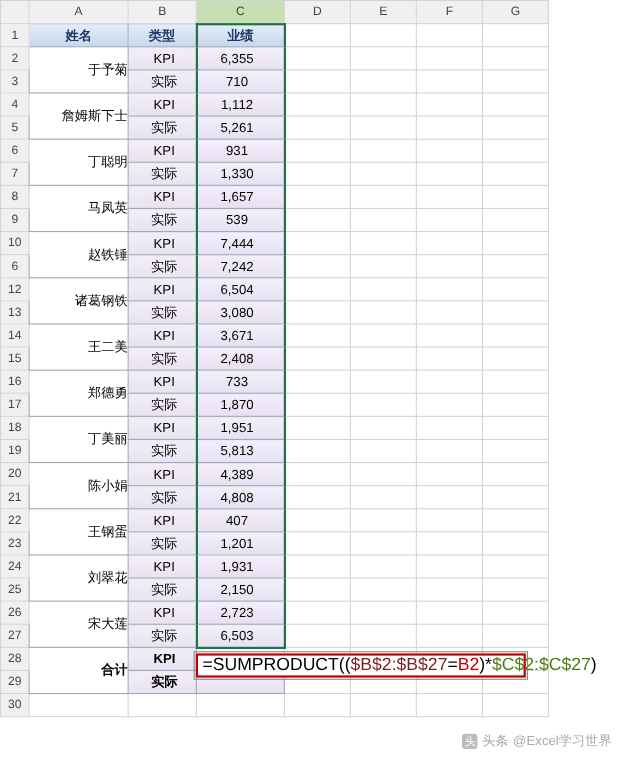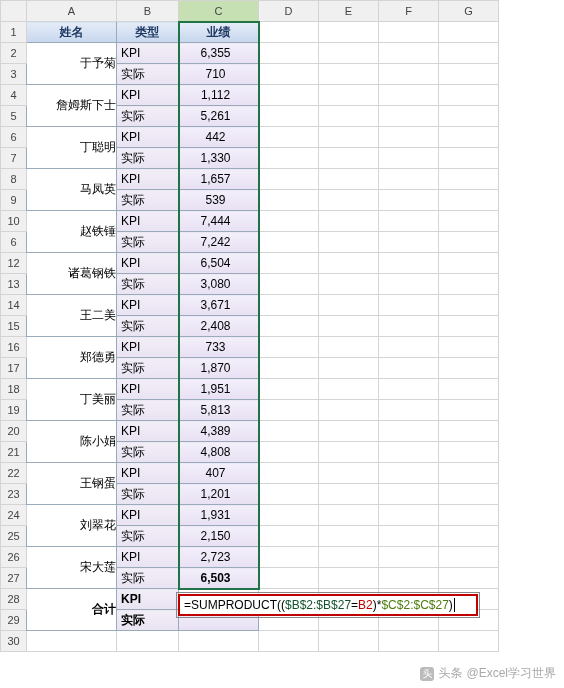--- a/index.html
+++ b/index.html
@@ -49,56 +49,57 @@
   
   .dcell-a {
     background: #fff;
     text-align: right;
     border: 1px solid #9ab !important;
   }
   .dcell-b {
     background: linear-gradient(#f2eef7, #e9e3f2);
     border: 1px solid #9ab !important;
     padding-left: 4px !important;
+    text-align: center;
   }
   .dcell-c {
     background: linear-gradient(#f3effa, #e7e0f3);
     border: 1px solid #9ab !important;
     text-align: center;
     padding-right: 6px !important;
   }
   .bold { font-weight: bold; }
   .sel-C {
     
     background: #c6e0b4 !important;
   }
   
   .sel-left { border-left: 2px solid #217346 !important; }
   .sel-right { border-right: 2px solid #217346 !important; margin-left: 32px; }
   .sel-top { border-top: 2px solid #217346 !important; }
-  .sel-bot { border-bottom: 2px solid #217346 !important; font-weight: bold; }
+  .sel-bot { border-bottom: 2px solid #217346 !important; }
 
   
   .formula-wrap {
     position: absolute;
     left: 178px;
     top: 594px;
     width: 300px;
     height: 22px;
     border: 2px solid #c00000;
     background: #fff;
     display: flex;
     align-items: center;
     padding: 0 4px;
-    font-size: 12px;
+    font-size: 16px;
     outline: 1px solid #888;
     outline-offset: 1px;
   }
   .f-sum { color: #000; }
-  .f-range1 { color: #14532d; }
+  .f-range1 { color: #7f1d1d; }
   .f-b2 { color: #c00000; }
   .f-range2 { color: #4d7c0f; }
   .cursor {
     display:inline-block;
     width:1px;height:14px;
     background:#000;
     margin-left:1px;
     vertical-align:middle;
   }
 
@@ -185,21 +186,21 @@
         <td class="dcell-c c-C sel-left sel-right">5,261</td>
         <td class=""></td>
         <td class=""></td>
         <td class=""></td>
         <td class=""></td>
       </tr>
       <tr>
         <th class="row-hdr">6</th>
         <td class="dcell-a c-A" rowspan="2">丁聪明</td>
         <td class="dcell-b c-B">KPI</td>
-        <td class="dcell-c c-C sel-left sel-right">442</td>
+        <td class="dcell-c c-C sel-left sel-right">931</td>
         <td class=""></td>
         <td class=""></td>
         <td class=""></td>
         <td class=""></td>
       </tr>
       <tr>
         <th class="row-hdr">7</th>
         <td class="dcell-b c-B">实际</td>
         <td class="dcell-c c-C sel-left sel-right">1,330</td>
         <td class=""></td>

